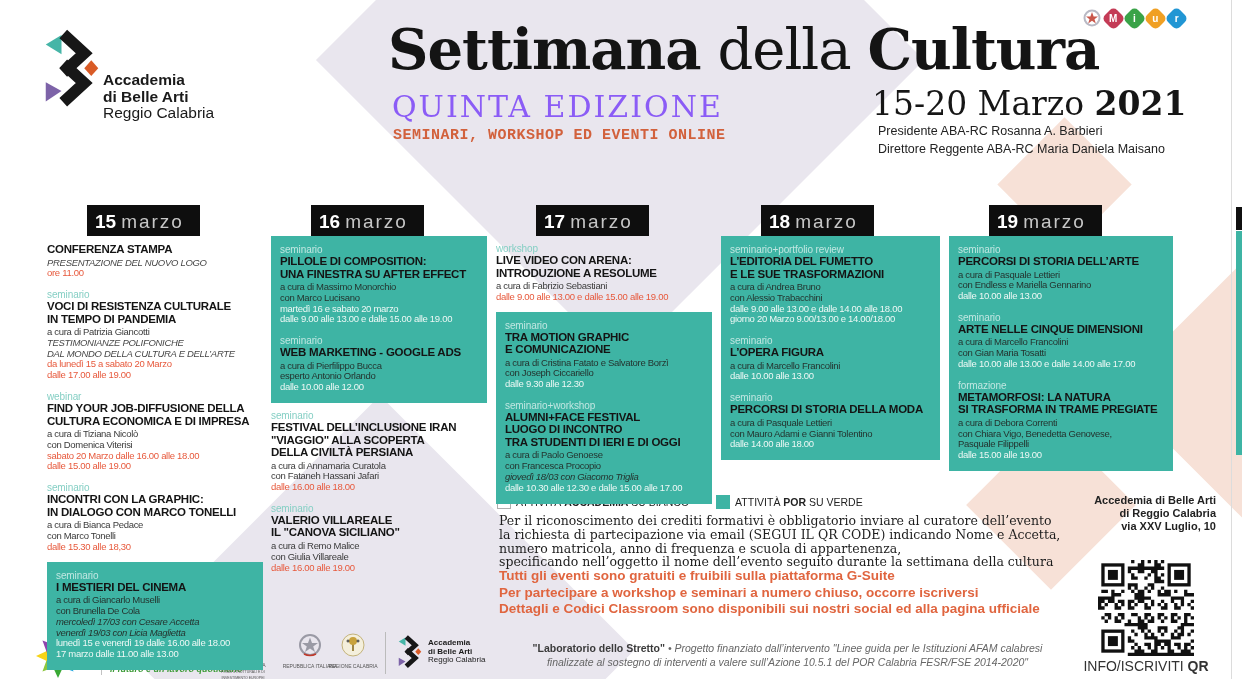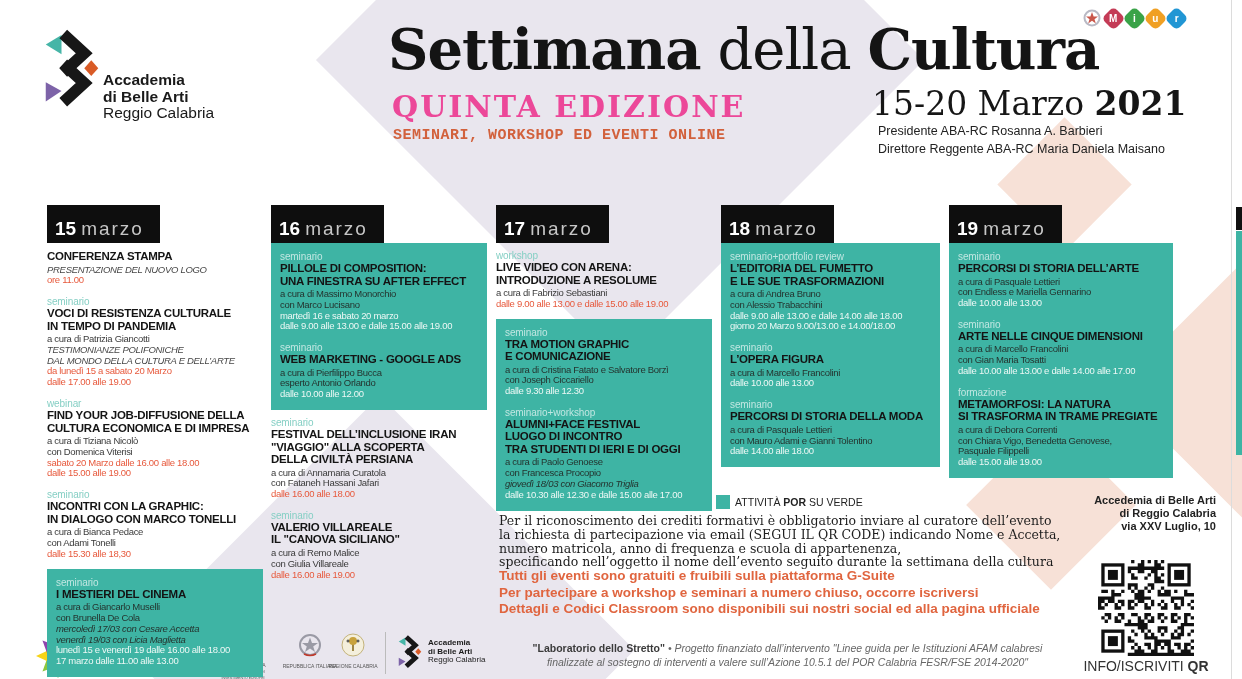--- a/index.html
+++ b/index.html
@@ -18,37 +18,37 @@
   .sliver-black{position:absolute;left:1236px;top:207px;width:6px;height:23px;background:#101010;z-index:3;}
   .sliver-teal{position:absolute;left:1236px;top:231px;width:6px;height:224px;background:#3eb4a4;z-index:3;}
   
   .hdr{position:absolute;z-index:2;}
   #logo-mark{left:44px;top:26px;}
   #logo-text{left:103px;top:72px;font-size:15.5px;line-height:16.5px;}
   #logo-text .b{font-weight:700;}
   #main-title{left:388px;top:14px;font-family:"DejaVu Serif",serif;font-size:56px;line-height:70px;color:#141414;letter-spacing:-1px;}
   #main-title .t-bold{font-weight:700;}
   #main-title .t-light{font-weight:400;margin-top:42px;}
-  #edition{left:392px;top:89px;font-family:"DejaVu Serif",serif;font-weight:700;font-size:30px;color:#ec4899;letter-spacing:2px;}
+  #edition{left:392px;top:89px;font-family:"DejaVu Serif",serif;font-weight:400;font-size:30px;color:#8b5cf6;letter-spacing:2px;}
   #subtitle{left:393px;top:127px;font-family:Liberation Mono, monospace;font-weight:700;font-size:15px;color:#d2613c;letter-spacing:.5px;}
   #date-range{left:872px;top:84px;font-family:"DejaVu Serif",serif;font-size:33px;color:#161616;text-align:right;}
   #date-range .t-bold{font-weight:700;}
   #president{left:878px;top:124px;font-size:12.5px;color:#222;}
   #director{left:878px;top:142px;font-size:12.5px;color:#222;}
   #miur{left:1082px;top:8px;display:flex;align-items:center;gap:3px;}
   .miur-badge{width:17px;height:17px;border-radius:5px;transform:rotate(45deg);display:flex;align-items:center;justify-content:center;}
   .miur-badge span{transform:rotate(-45deg);color:#fff;font-weight:700;font-size:10px;font-family:"Liberation Sans",sans-serif;}
   
   .col{position:absolute;top:205px;z-index:2;}
   .col-1{left:47px;width:216px;}
   .col-2{left:271px;width:216px;}
   .col-3{left:496px;width:216px;}
   .col-4{left:721px;width:219px;}
   .col-5{left:949px;width:224px;}
-  .day-header{display:inline-block;background:#0e0e0e;color:#fff;font-size:19px;padding:13px 16px 3px 8px;}
+  .day-header{display:inline-block;background:#0e0e0e;color:#fff;font-size:19px;padding:6px 16px 3px 8px;margin-left:40px;}
   .day-header .num{font-weight:700;}
   .day-header .month{color:#c6c6c6;font-weight:400;letter-spacing:2px;margin-left:5px;}
   .section{margin-top:7px;}
   .section.teal{background:#3eb4a4;padding:8px 9px;margin-top:0px;}
   .section.teal.after{margin-top:9px;}
   .event{margin-bottom:10px;}
   .event:last-child{margin-bottom:2px;}
   .ev-label{font-size:10px;line-height:11px;color:#85cfc4;letter-spacing:-0.1px;}
   .teal .ev-label{color:rgba(255,255,255,0.68);}
   .ev-title{font-size:11.5px;line-height:12.5px;font-weight:700;color:#141414;letter-spacing:-0.25px;margin-bottom:2px;}
@@ -292,21 +292,21 @@
           <div class="ev-title"><span>FIND YOUR JOB-DIFFUSIONE DELLA</span><br><span>CULTURA ECONOMICA E DI IMPRESA</span></div>
           <div class="ev-line who">a cura di Tiziana Nicolò</div>
           <div class="ev-line who">con Domenica Viterisi</div>
           <div class="ev-line date">sabato 20 Marzo dalle 16.00 alle 18.00</div>
           <div class="ev-line date">dalle 15.00 alle 19.00</div>
         </div>
         <div class="event">
           <div class="ev-label">seminario</div>
           <div class="ev-title"><span>INCONTRI CON LA GRAPHIC:</span><br><span>IN DIALOGO CON MARCO TONELLI</span></div>
           <div class="ev-line who">a cura di Bianca Pedace</div>
-          <div class="ev-line who">con Adami Tonelli</div>
+          <div class="ev-line who">con Marco Tonelli</div>
           <div class="ev-line date">dalle 15.30 alle 18,30</div>
         </div>
       </div><div class="section teal after">
         <div class="event">
           <div class="ev-label">seminario</div>
           <div class="ev-title"><span>I MESTIERI DEL CINEMA</span></div>
           <div class="ev-line who">a cura di Giancarlo Muselli</div>
           <div class="ev-line who">con Brunella De Cola</div>
           <div class="ev-line italic">mercoledì 17/03 con Cesare Accetta</div>
           <div class="ev-line italic">venerdì 19/03 con Licia Maglietta</div>

